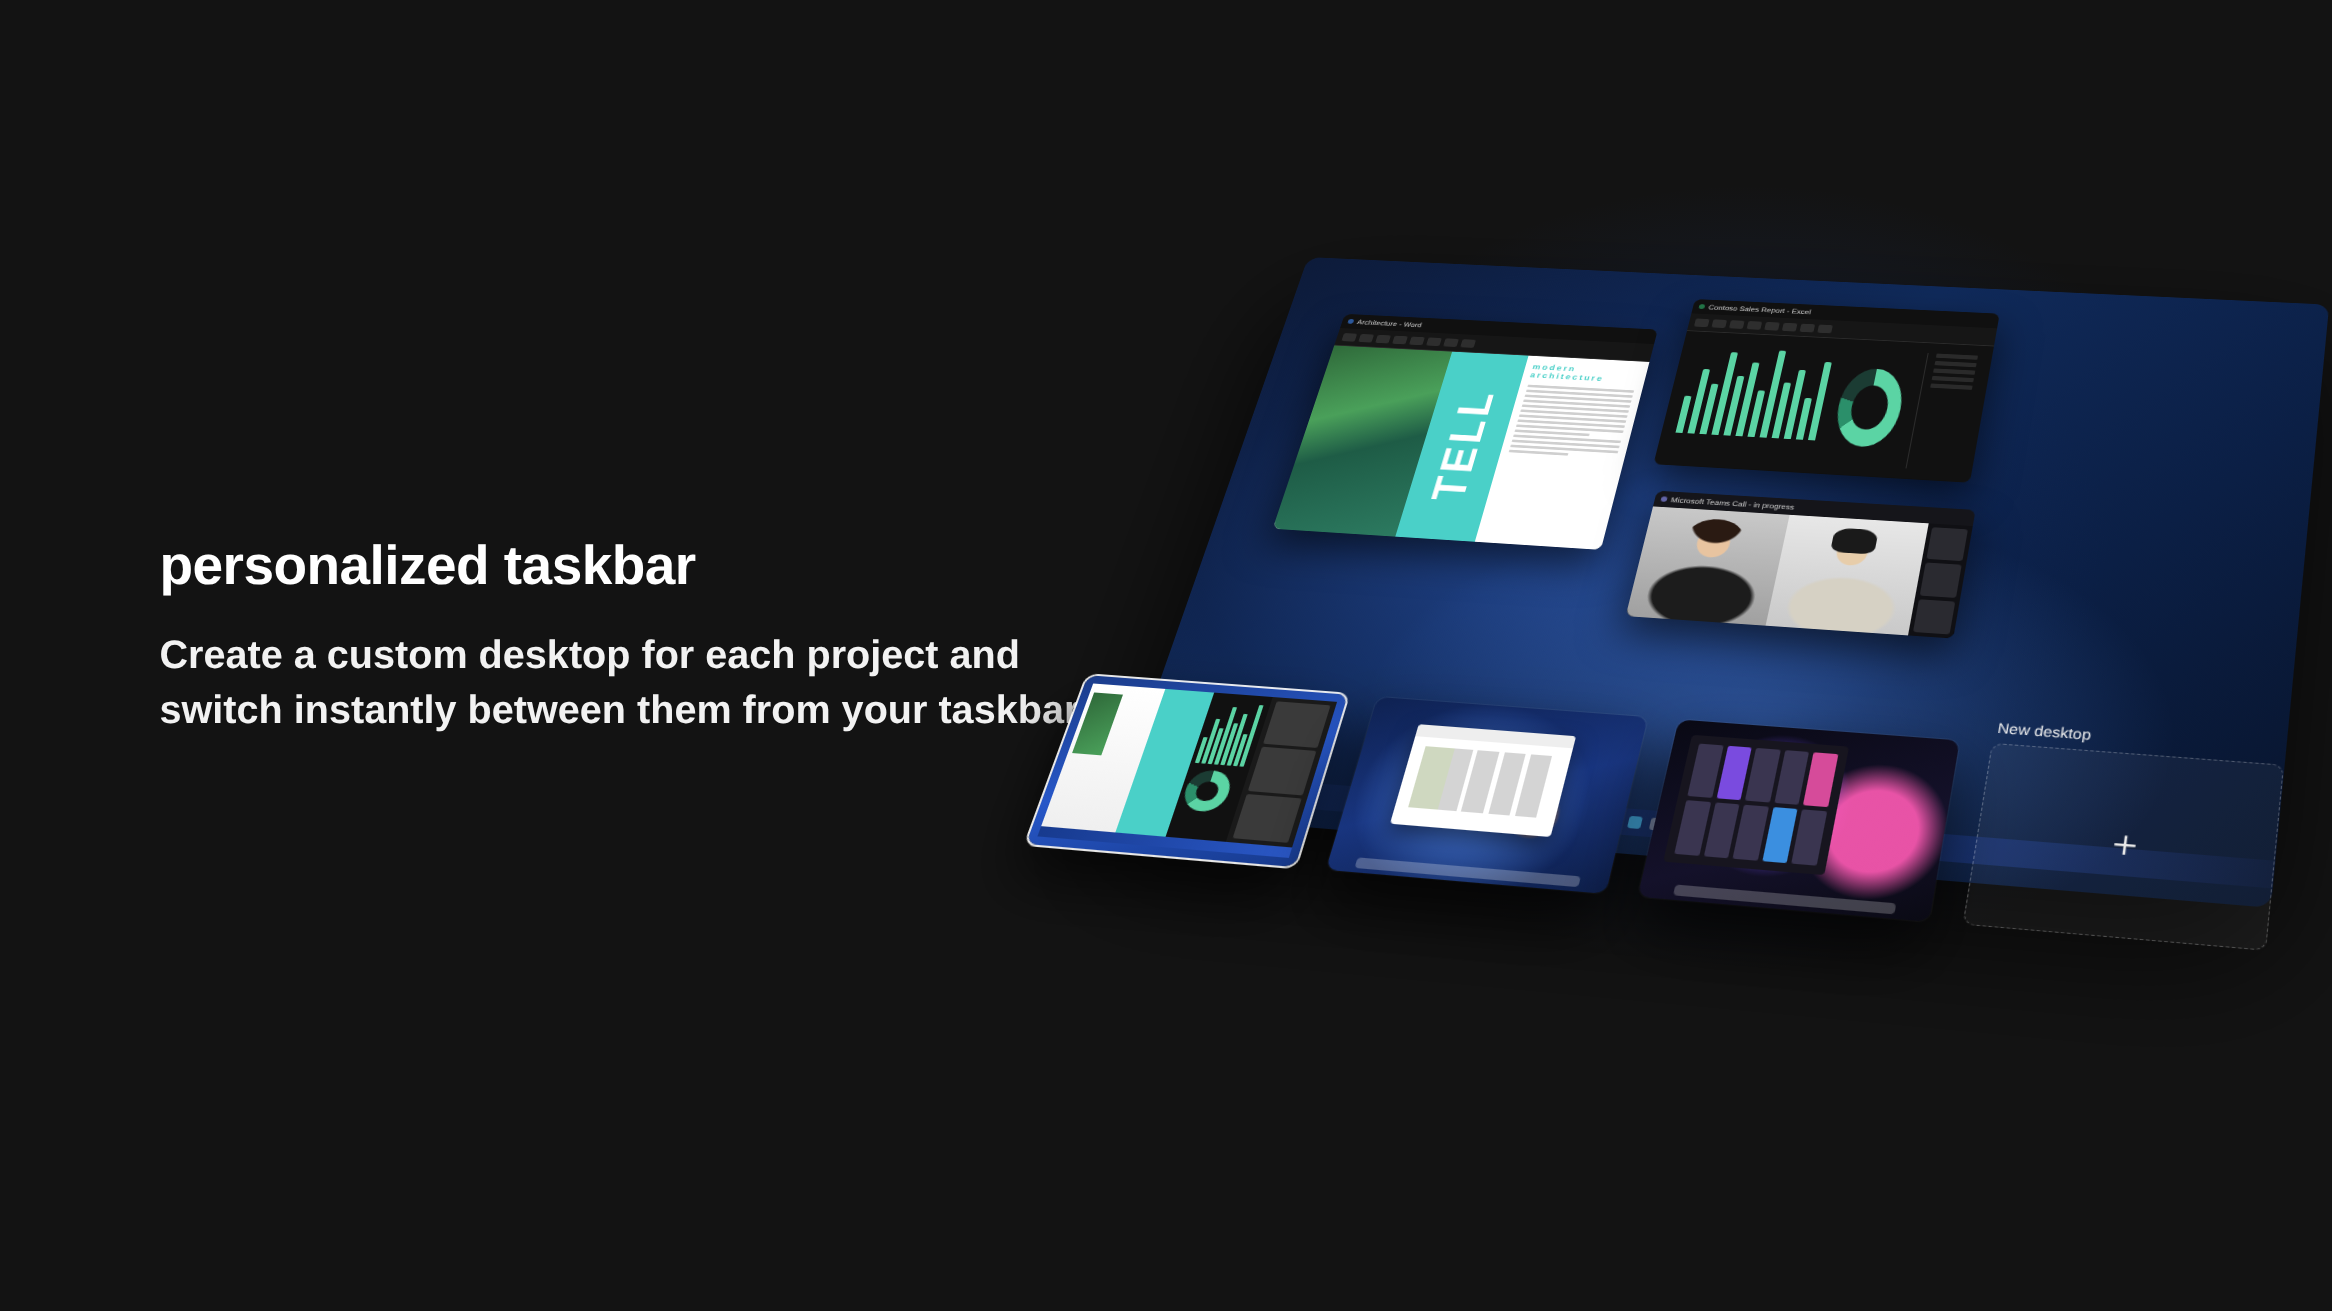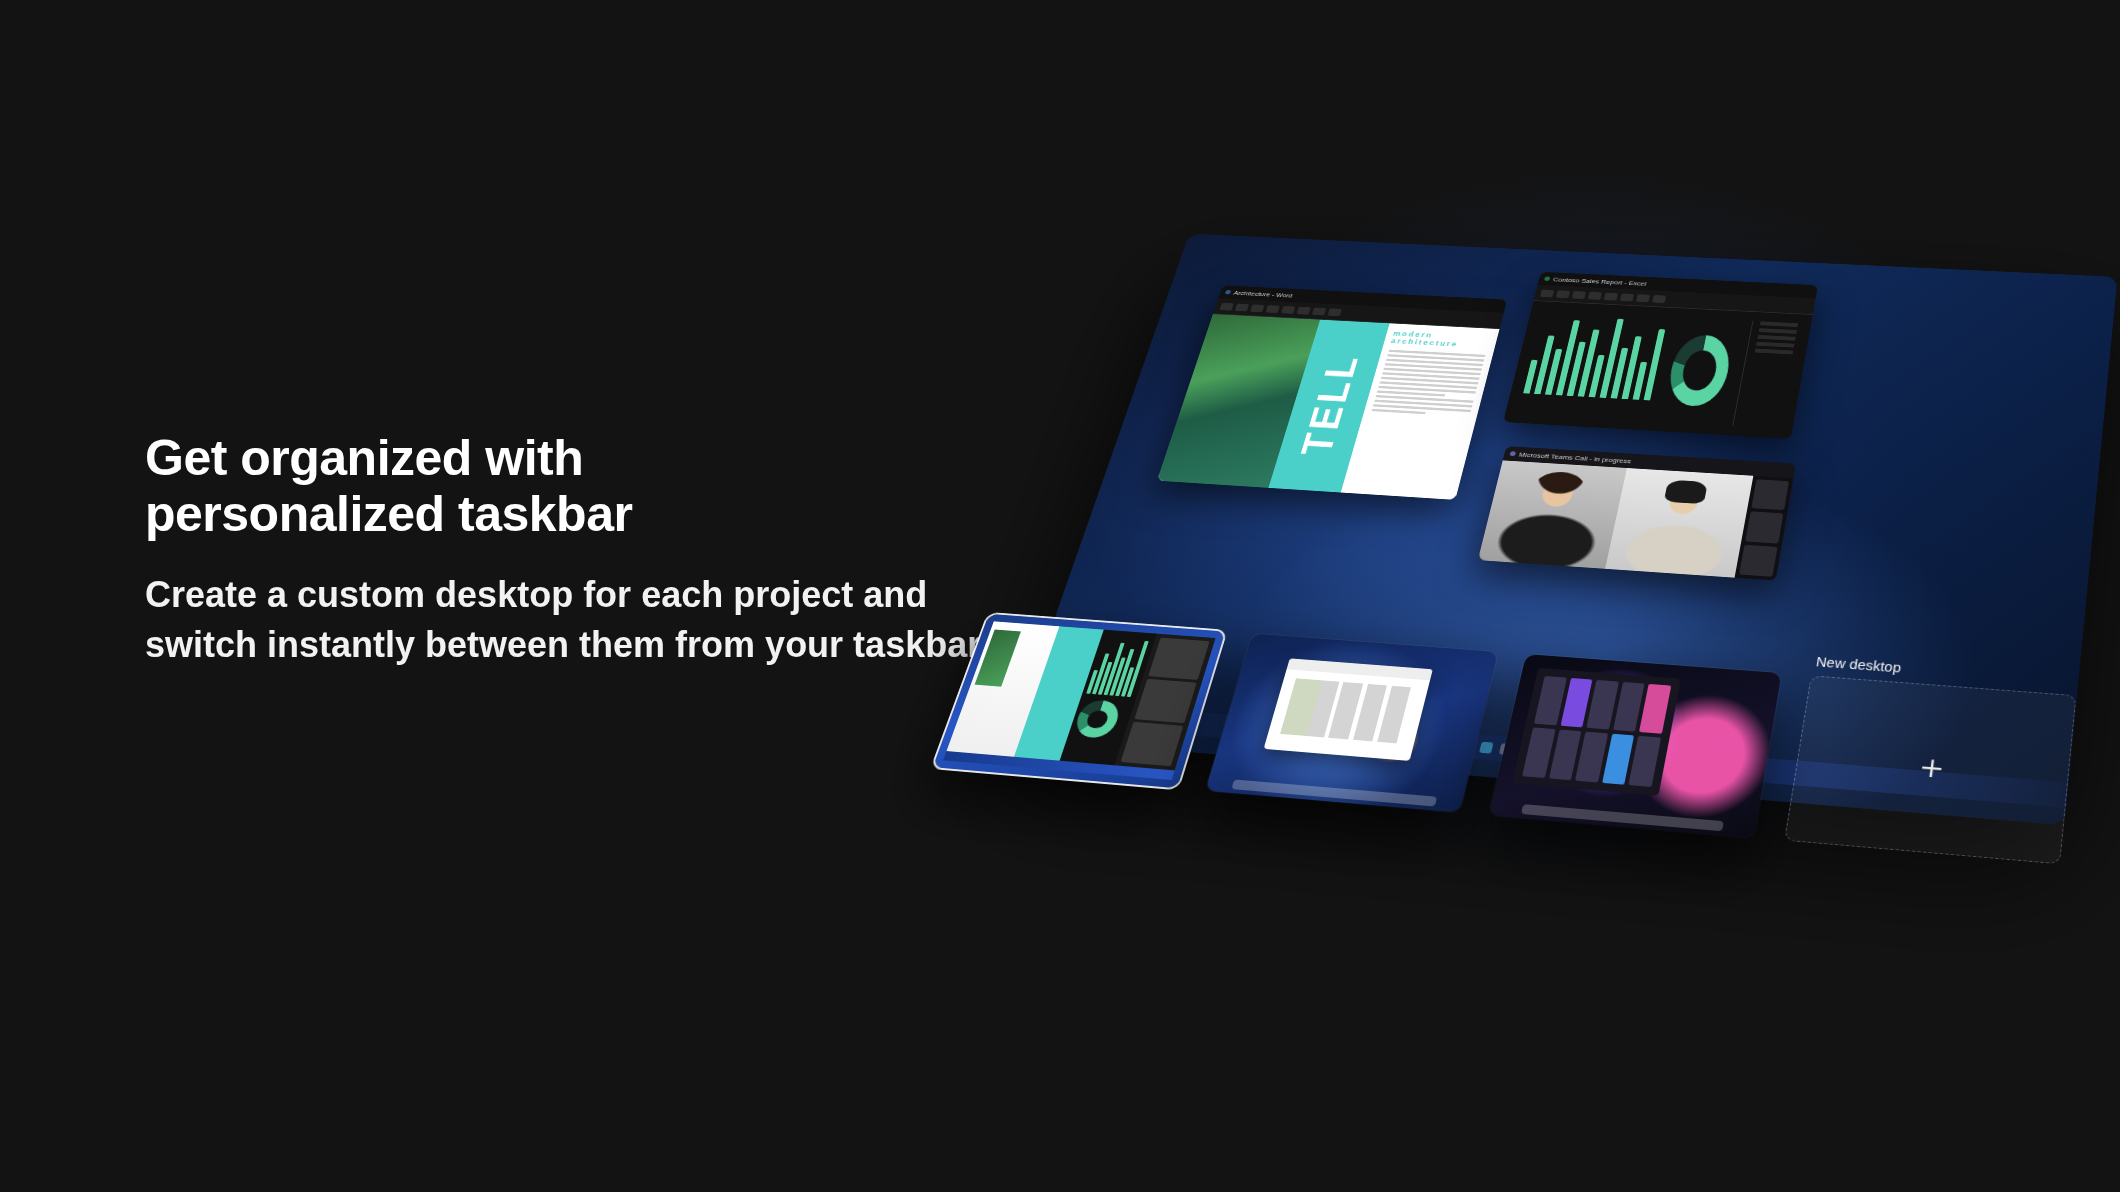--- a/index.html
+++ b/index.html
@@ -358,21 +358,21 @@
     pointer-events:none;
   }
 </style>
 </head>
 <body>
 
 <div class="bg-glow"></div>
 
 <div class="text-block">
   <h1>
-    <span>Get organized with</span><br>
+    <br>
     <span>personalized taskbar</span>
   </h1>
   <p>Create a custom desktop for each project and switch instantly between them from your taskbar.</p>
 </div>
 
 <div class="scene-wrap">
   <div class="scene">
 
     <div class="surface">
       <div class="glow"></div>

